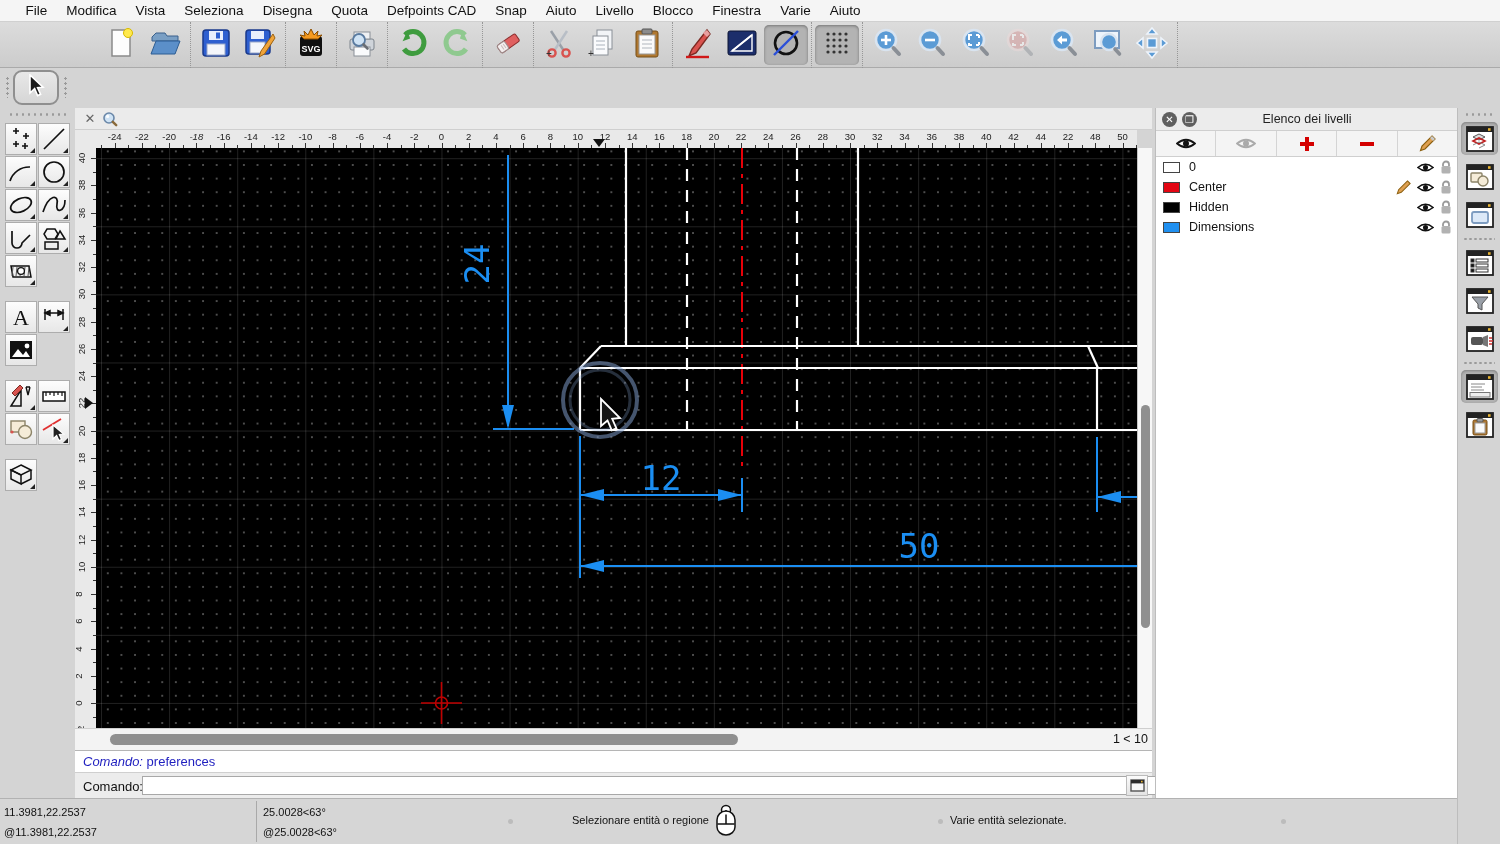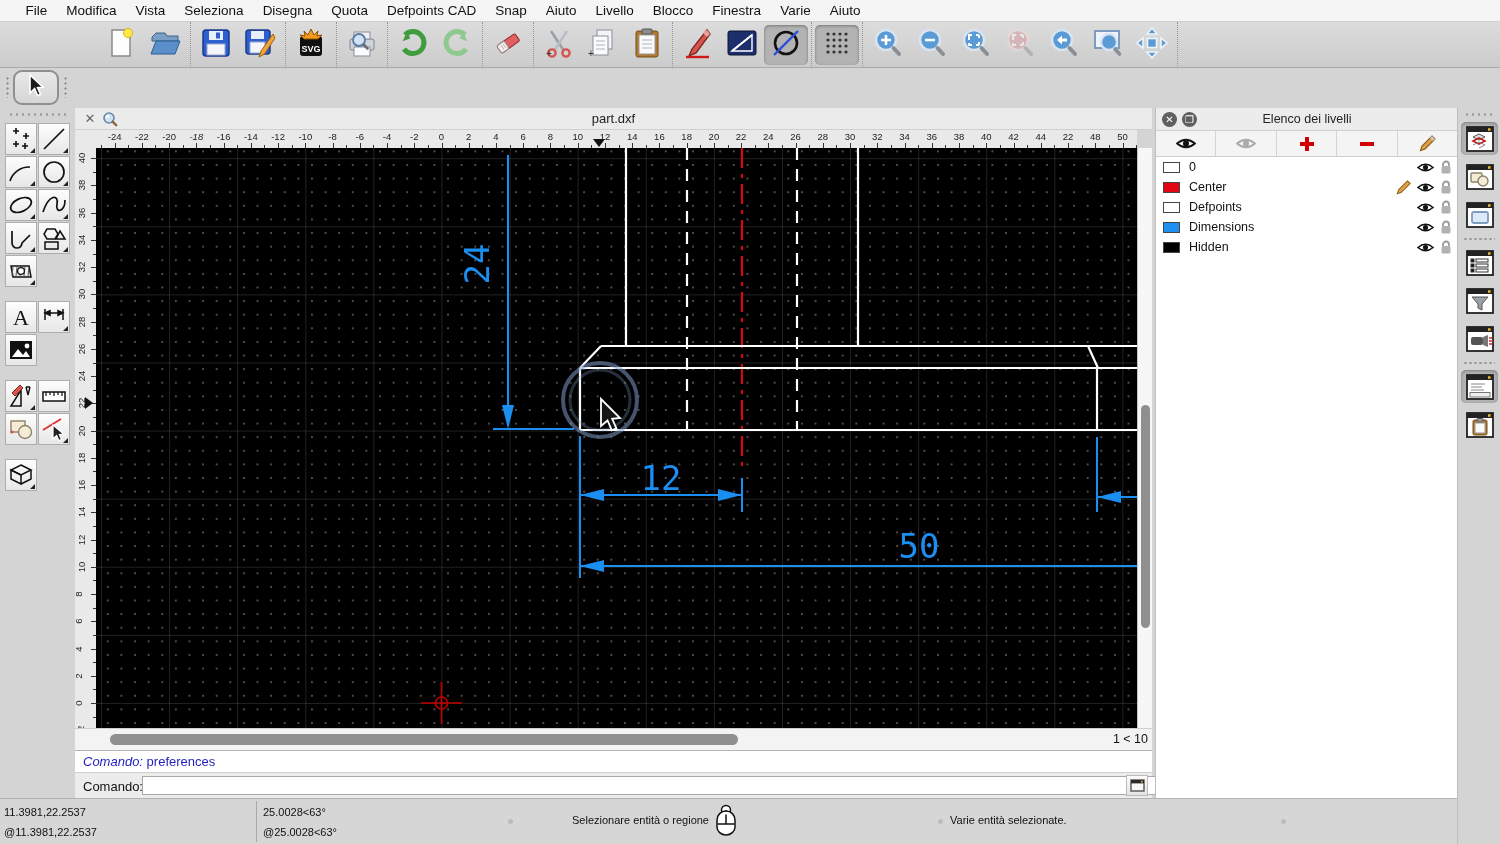--- a/index.html
+++ b/index.html
@@ -541,21 +541,20 @@
 
 <div id="tabbar">
   <span id="tab-close">✕</span>
   <span id="tab-appicon">
     <svg width="16" height="16" viewBox="0 0 16 16">
         <circle cx="7" cy="7" r="5" fill="#cfe3f5" stroke="#6a87a8" stroke-width="1.6"></circle>
         <line x1="10.8" y1="10.8" x2="14.2" y2="14.2" stroke="#8a6a3a" stroke-width="2.4" stroke-linecap="round"></line>
         <circle cx="5.6" cy="5.4" r="1.6" fill="#fff" opacity=".9"></circle>
       </svg>
   </span>
-  <div id="tab-title">part.dxf</div>
 </div>
 
 <div id="ruler-corner"></div>
 <div id="hruler">
     <div class="tick" style="left: 5px; height: 3px;"></div>
     <div class="tick" style="left: 18.62px; height: 5px;"></div>
     <span class="lab" style="left: 18.62px;">-24</span>
     <div class="tick" style="left: 32.24px; height: 3px;"></div>
     <div class="tick" style="left: 45.86px; height: 5px;"></div>
     <span class="lab" style="left: 45.86px;">-22</span>
@@ -921,54 +920,38 @@
           </svg>
         </span>
         <span class="layer-ico">
           <svg width="12" height="15" viewBox="0 0 12 15">
             <path d="M3,6 V4.5 a3,3 0 0 1 6,0 V6" fill="none" stroke="#9a9a9a" stroke-width="1.8"></path>
             <rect x="1.5" y="6" width="9" height="7.5" rx="1.5" fill="#b2b2b2"></rect>
           </svg>
         </span>
       </div>
       <div class="layer-row">
-        <div class="layer-swatch" style="background: rgb(255, 255, 255);"></div>
-        <span class="layer-name">Defpoints</span>
+        <div class="layer-swatch" style="background: rgb(0, 0, 0);"></div>
+        <span class="layer-name">Hidden</span>
         <span class="layer-ico">
           <svg width="17" height="11" viewBox="0 0 20 13">
             <path d="M1,6.5 Q10,-1 19,6.5 Q10,14 1,6.5 Z" fill="none" stroke="#111" stroke-width="1.8"></path>
             <circle cx="10" cy="6.5" r="3" fill="#111"></circle>
           </svg>
         </span>
         <span class="layer-ico">
           <svg width="12" height="15" viewBox="0 0 12 15">
             <path d="M3,6 V4.5 a3,3 0 0 1 6,0 V6" fill="none" stroke="#9a9a9a" stroke-width="1.8"></path>
             <rect x="1.5" y="6" width="9" height="7.5" rx="1.5" fill="#b2b2b2"></rect>
           </svg>
         </span>
       </div>
       <div class="layer-row">
         <div class="layer-swatch" style="background: rgb(32, 144, 240);"></div>
         <span class="layer-name">Dimensions</span>
-        <span class="layer-ico">
-          <svg width="17" height="11" viewBox="0 0 20 13">
-            <path d="M1,6.5 Q10,-1 19,6.5 Q10,14 1,6.5 Z" fill="none" stroke="#111" stroke-width="1.8"></path>
-            <circle cx="10" cy="6.5" r="3" fill="#111"></circle>
-          </svg>
-        </span>
-        <span class="layer-ico">
-          <svg width="12" height="15" viewBox="0 0 12 15">
-            <path d="M3,6 V4.5 a3,3 0 0 1 6,0 V6" fill="none" stroke="#9a9a9a" stroke-width="1.8"></path>
-            <rect x="1.5" y="6" width="9" height="7.5" rx="1.5" fill="#b2b2b2"></rect>
-          </svg>
-        </span>
-      </div>
-      <div class="layer-row">
-        <div class="layer-swatch" style="background: rgb(0, 0, 0);"></div>
-        <span class="layer-name">Hidden</span>
         <span class="layer-ico">
           <svg width="17" height="11" viewBox="0 0 20 13">
             <path d="M1,6.5 Q10,-1 19,6.5 Q10,14 1,6.5 Z" fill="none" stroke="#111" stroke-width="1.8"></path>
             <circle cx="10" cy="6.5" r="3" fill="#111"></circle>
           </svg>
         </span>
         <span class="layer-ico">
           <svg width="12" height="15" viewBox="0 0 12 15">
             <path d="M3,6 V4.5 a3,3 0 0 1 6,0 V6" fill="none" stroke="#9a9a9a" stroke-width="1.8"></path>
             <rect x="1.5" y="6" width="9" height="7.5" rx="1.5" fill="#b2b2b2"></rect>

